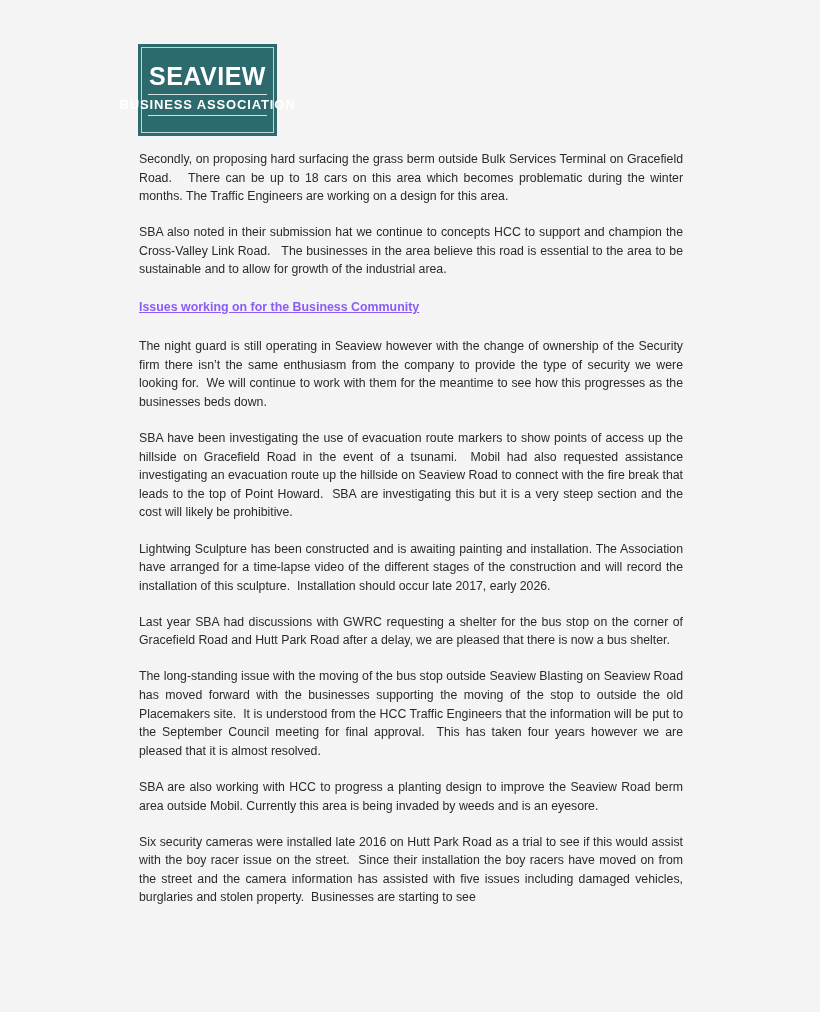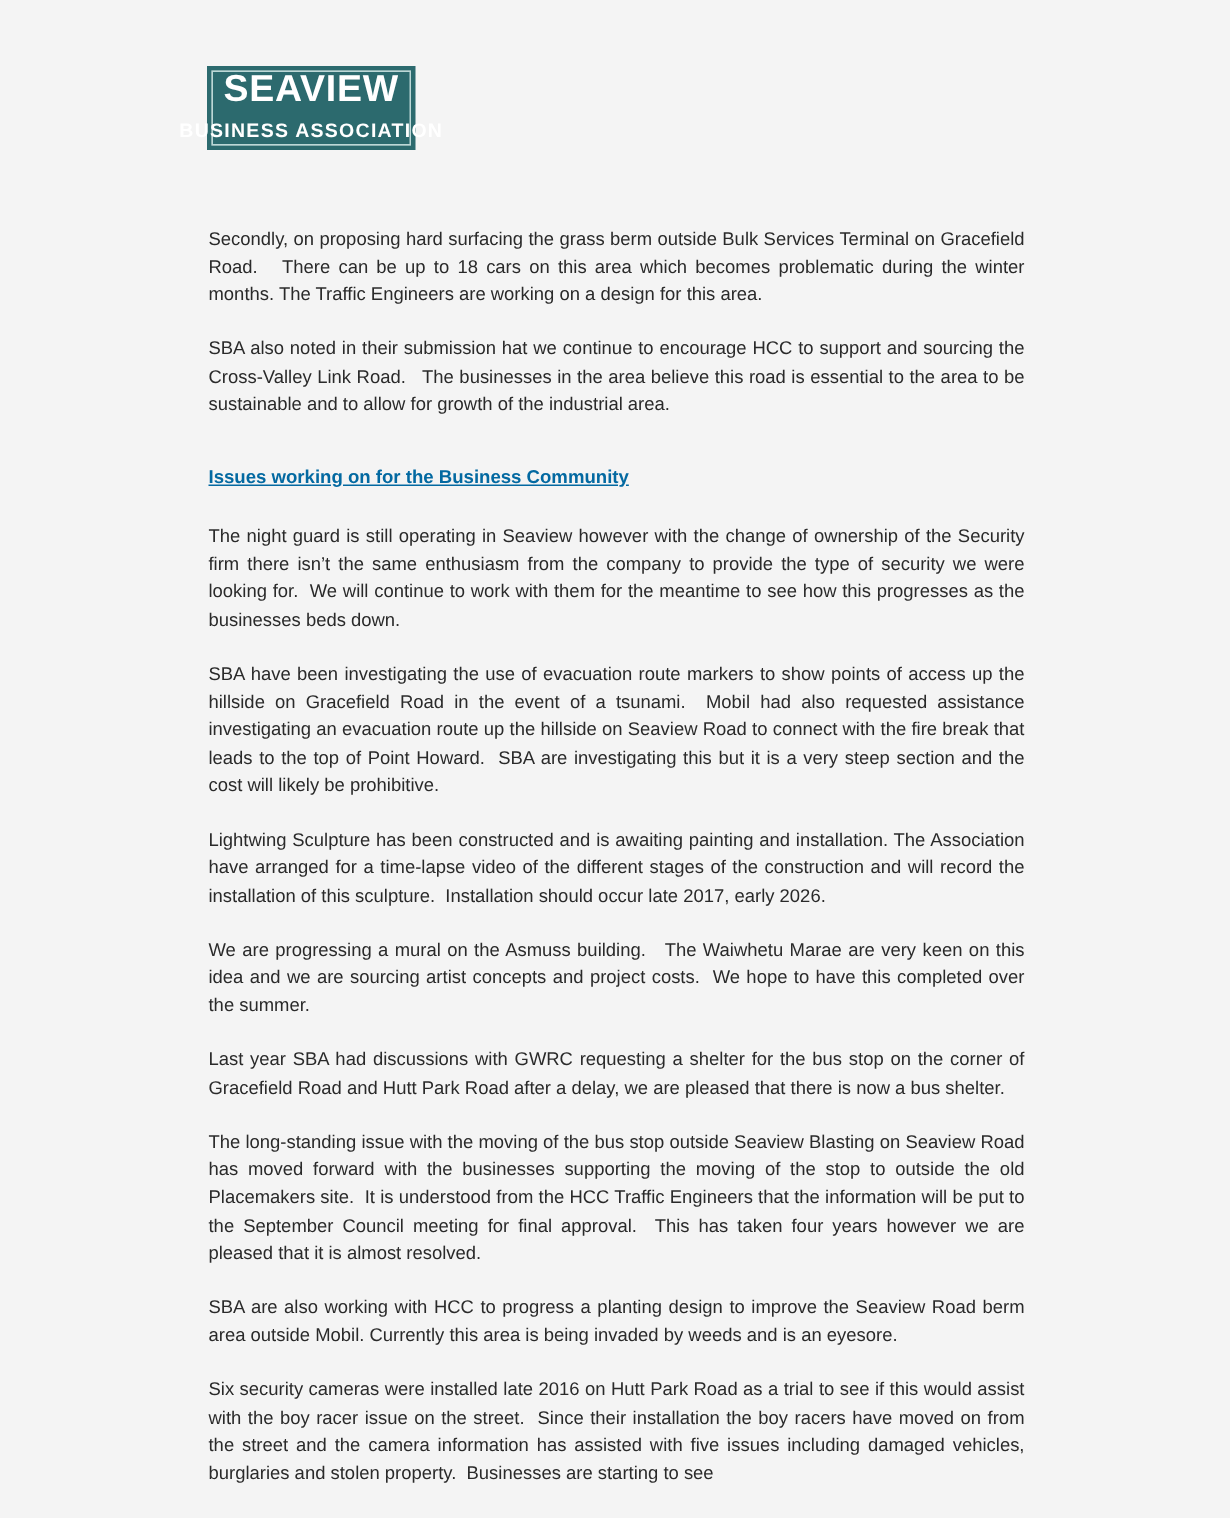--- a/index.html
+++ b/index.html
@@ -20,21 +20,21 @@
     height: 1012px;
     background: #f4f4f4;
     box-sizing: border-box;
   }
   
   .logo-block {
     position: absolute;
     left: 138px;
     top: 44px;
     width: 139px;
-    height: 56px;
+    height: 92px;
   }
   .logo-outer {
     width: 100%;
     height: 100%;
     box-sizing: border-box;
     background: #2c6a6e;
     border: 3px solid #2c6a6e;
     padding: 0;
   }
   .logo-inner {
@@ -87,26 +87,26 @@
     line-height: 18.6px;
     color: #2a2a2a;
     text-align: justify;
     text-justify: inter-word;
     white-space: pre-wrap;
   }
   .para:last-child {
     margin-bottom: 0;
   }
   .section-heading {
-    margin: 12px 0 19px 0;
+    margin: 0 0 19px 0;
     font-family: "Liberation Sans", sans-serif;
     font-size: 12.4px;
     line-height: 18.6px;
     font-weight: bold;
-    color: #0369a1;
+    color: #8b5cf6;
     text-decoration: underline;
     text-align: left;
     display: inline-block;
   }
   .heading-wrap {
     margin: 0 0 2px 0;
   }
 </style>
 </head>
 <body>
@@ -121,33 +121,32 @@
         <div class="logo-sub">BUSINESS ASSOCIATION</div>
         <div class="logo-rule"></div>
       </div>
     </div>
   </div>
 
   <div class="doc-body">
 
     <p class="para">Secondly, on proposing hard surfacing the grass berm outside Bulk Services Terminal on Gracefield Road.   There can be up to 18 cars on this area which becomes problematic during the winter months. The Traffic Engineers are working on a design for this area.</p>
 
-    <p class="para">SBA also noted in their submission hat we continue to encourage HCC to support and sourcing the Cross-Valley Link Road.   The businesses in the area believe this road is essential to the area to be sustainable and to allow for growth of the industrial area.</p>
+    <p class="para">SBA also noted in their submission hat we continue to concepts HCC to support and champion the Cross-Valley Link Road.   The businesses in the area believe this road is essential to the area to be sustainable and to allow for growth of the industrial area.</p>
 
     <div class="heading-wrap">
       <span class="section-heading">Issues working on for the Business Community</span>
     </div>
 
     <p class="para">The night guard is still operating in Seaview however with the change of ownership of the Security firm there isn’t the same enthusiasm from the company to provide the type of security we were looking for.  We will continue to work with them for the meantime to see how this progresses as the businesses beds down.</p>
 
     <p class="para">SBA have been investigating the use of evacuation route markers to show points of access up the hillside on Gracefield Road in the event of a tsunami.  Mobil had also requested assistance investigating an evacuation route up the hillside on Seaview Road to connect with the fire break that leads to the top of Point Howard.  SBA are investigating this but it is a very steep section and the cost will likely be prohibitive.</p>
 
     <p class="para">Lightwing Sculpture has been constructed and is awaiting painting and installation. The Association have arranged for a time-lapse video of the different stages of the construction and will record the installation of this sculpture.  Installation should occur late 2017, early 2026.</p>
 
-    <p class="para">We are progressing a mural on the Asmuss building.   The Waiwhetu Marae are very keen on this idea and we are sourcing artist concepts and project costs.  We hope to have this completed over the summer.</p>
 
     <p class="para">Last year SBA had discussions with GWRC requesting a shelter for the bus stop on the corner of Gracefield Road and Hutt Park Road after a delay, we are pleased that there is now a bus shelter.</p>
 
     <p class="para">The long-standing issue with the moving of the bus stop outside Seaview Blasting on Seaview Road has moved forward with the businesses supporting the moving of the stop to outside the old Placemakers site.  It is understood from the HCC Traffic Engineers that the information will be put to the September Council meeting for final approval.  This has taken four years however we are pleased that it is almost resolved.</p>
 
 
     <p class="para">SBA are also working with HCC to progress a planting design to improve the Seaview Road berm area outside Mobil. Currently this area is being invaded by weeds and is an eyesore.</p>
 
     <p class="para">Six security cameras were installed late 2016 on Hutt Park Road as a trial to see if this would assist with the boy racer issue on the street.  Since their installation the boy racers have moved on from the street and the camera information has assisted with five issues including damaged vehicles, burglaries and stolen property.  Businesses are starting to see</p>
 

